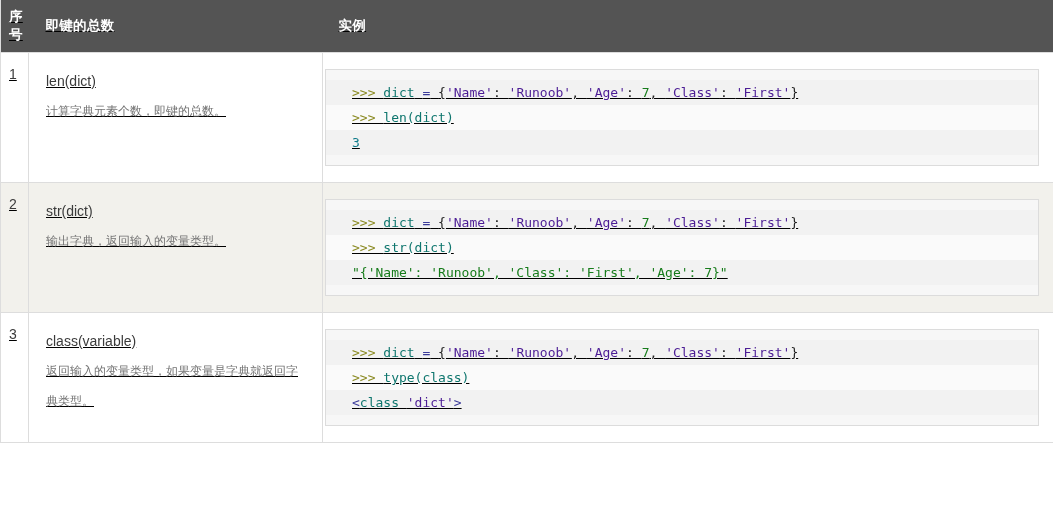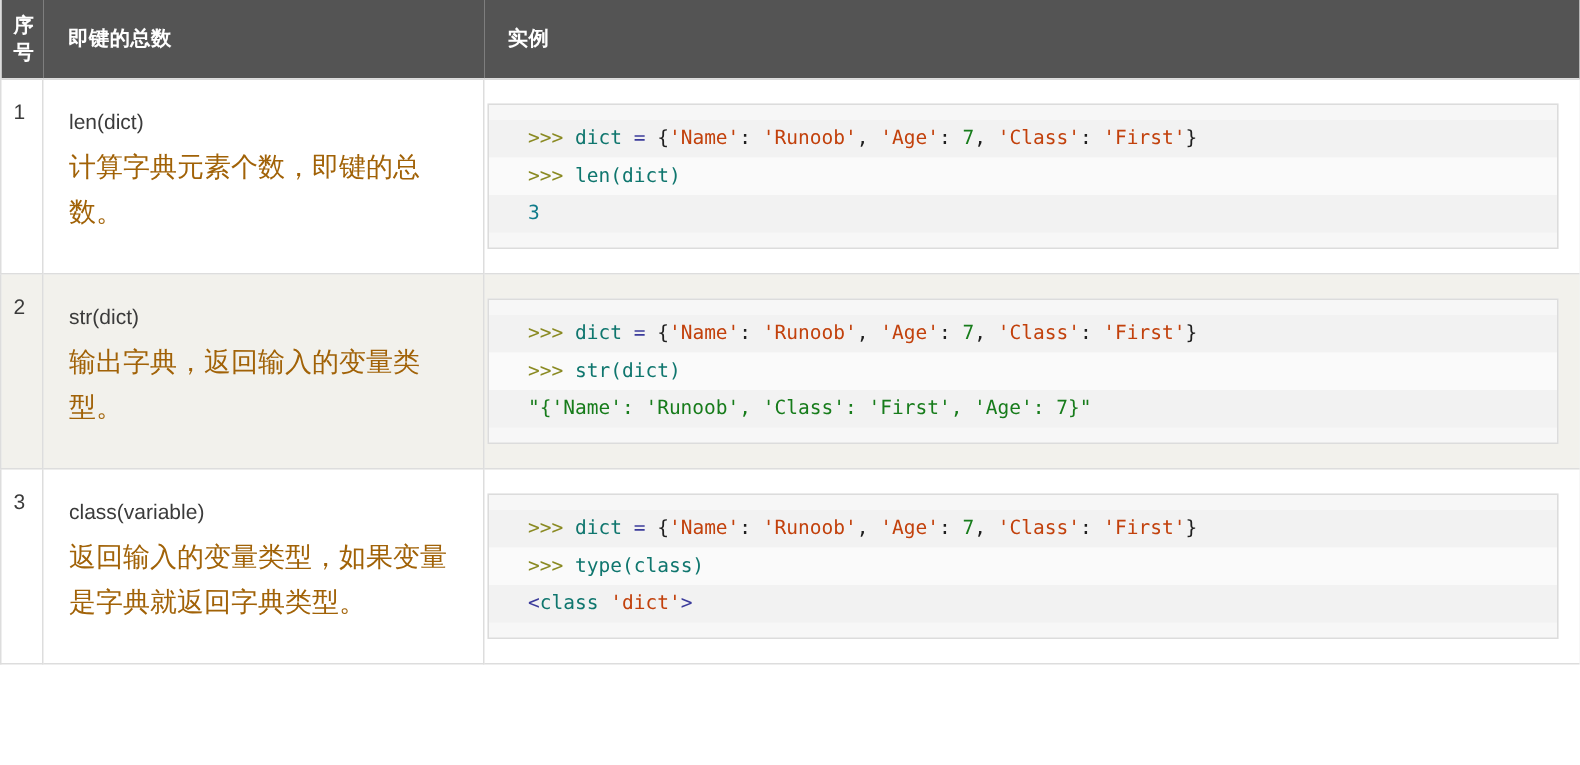--- a/index.html
+++ b/index.html
@@ -8,20 +8,21 @@
     background: #ffffff;
     width: 1053px; height: 510px;
     overflow: hidden;
     font-family: "Liberation Sans", "DejaVu Sans", sans-serif;
   }
 
   .table-wrap {
     width: 1041px;
     height: 510px;
     background: #ffffff;
+    text-decoration: underline;
   }
 
   table.fn-table {
     width: 1053px;
     border-collapse: collapse;
     table-layout: fixed;
     border: 1px solid #dddddd;
     border-top: none;
   }
 
@@ -65,22 +66,22 @@
     line-height: 30px;
   }
   td.c-desc .fn-sig {
     display: block;
     font-size: 14px;
     color: #3b3b3b;
     white-space: nowrap;
   }
   td.c-desc .fn-desc {
     display: block;
-    font-size: 18px;
-    color: #a16207;
+    font-size: 12px;
+    color: #737373;
   }
   td.c-example {
     width: 731px;
     padding: 16px 14px 16px 2px;
   }
 
   
   .codeblock {
     background: #f7f7f7;
     border: 1px solid #dcdcdc;
@@ -94,21 +95,21 @@
     display: block;
     white-space: pre;
     padding: 0 10px 0 26px;
     color: #2b2b2b;
   }
   .codeblock .ln.odd  { background: #f2f2f2; }
   .codeblock .ln.even { background: #fafafa; }
 
   .tk-prompt { color: #8a8a22; }
   .tk-plain  { color: #0f766e; }
-  .tk-str    { color: #c2410c; }
+  .tk-str    { color: #4c1d95; }
   .tk-num    { color: #177c1b; }
   .tk-out    { color: #177c1b; }
   .tk-numout { color: #0f7b8a; }
   .tk-punct  { color: #202020; }
   .tk-op     { color: #3b3b9b; }
 </style>
 </head>
 <body>
 
 <div class="table-wrap">

